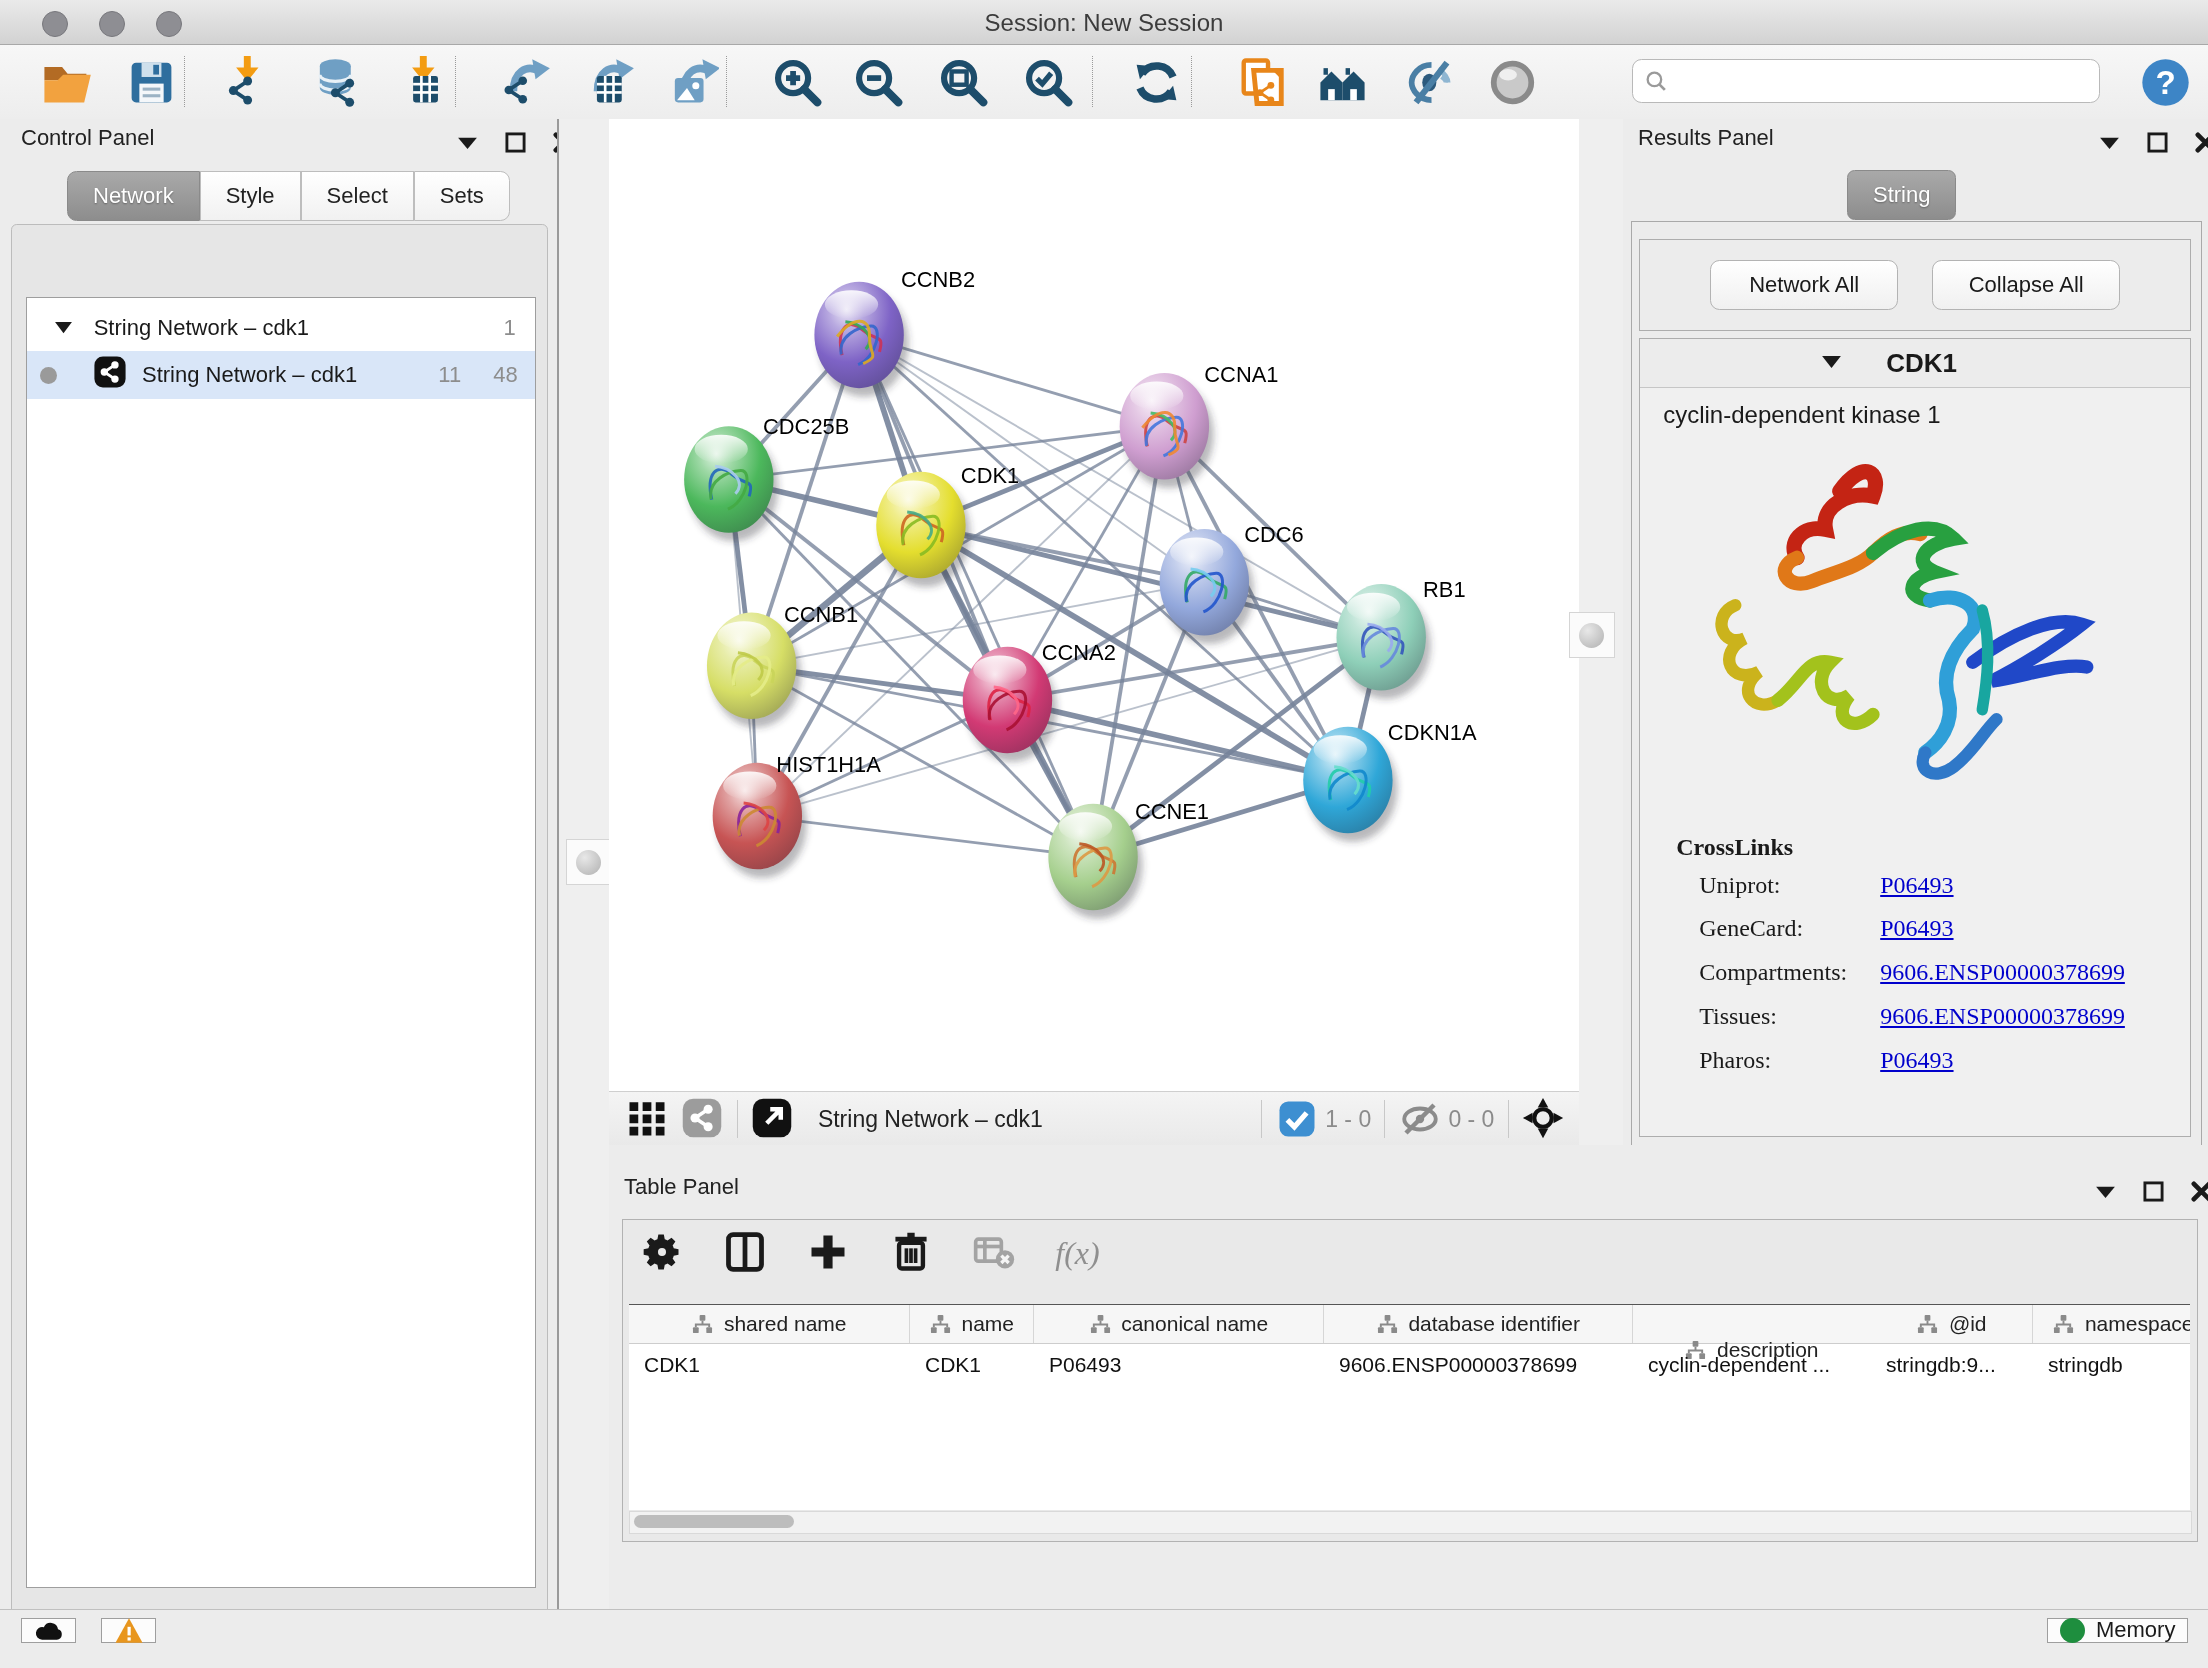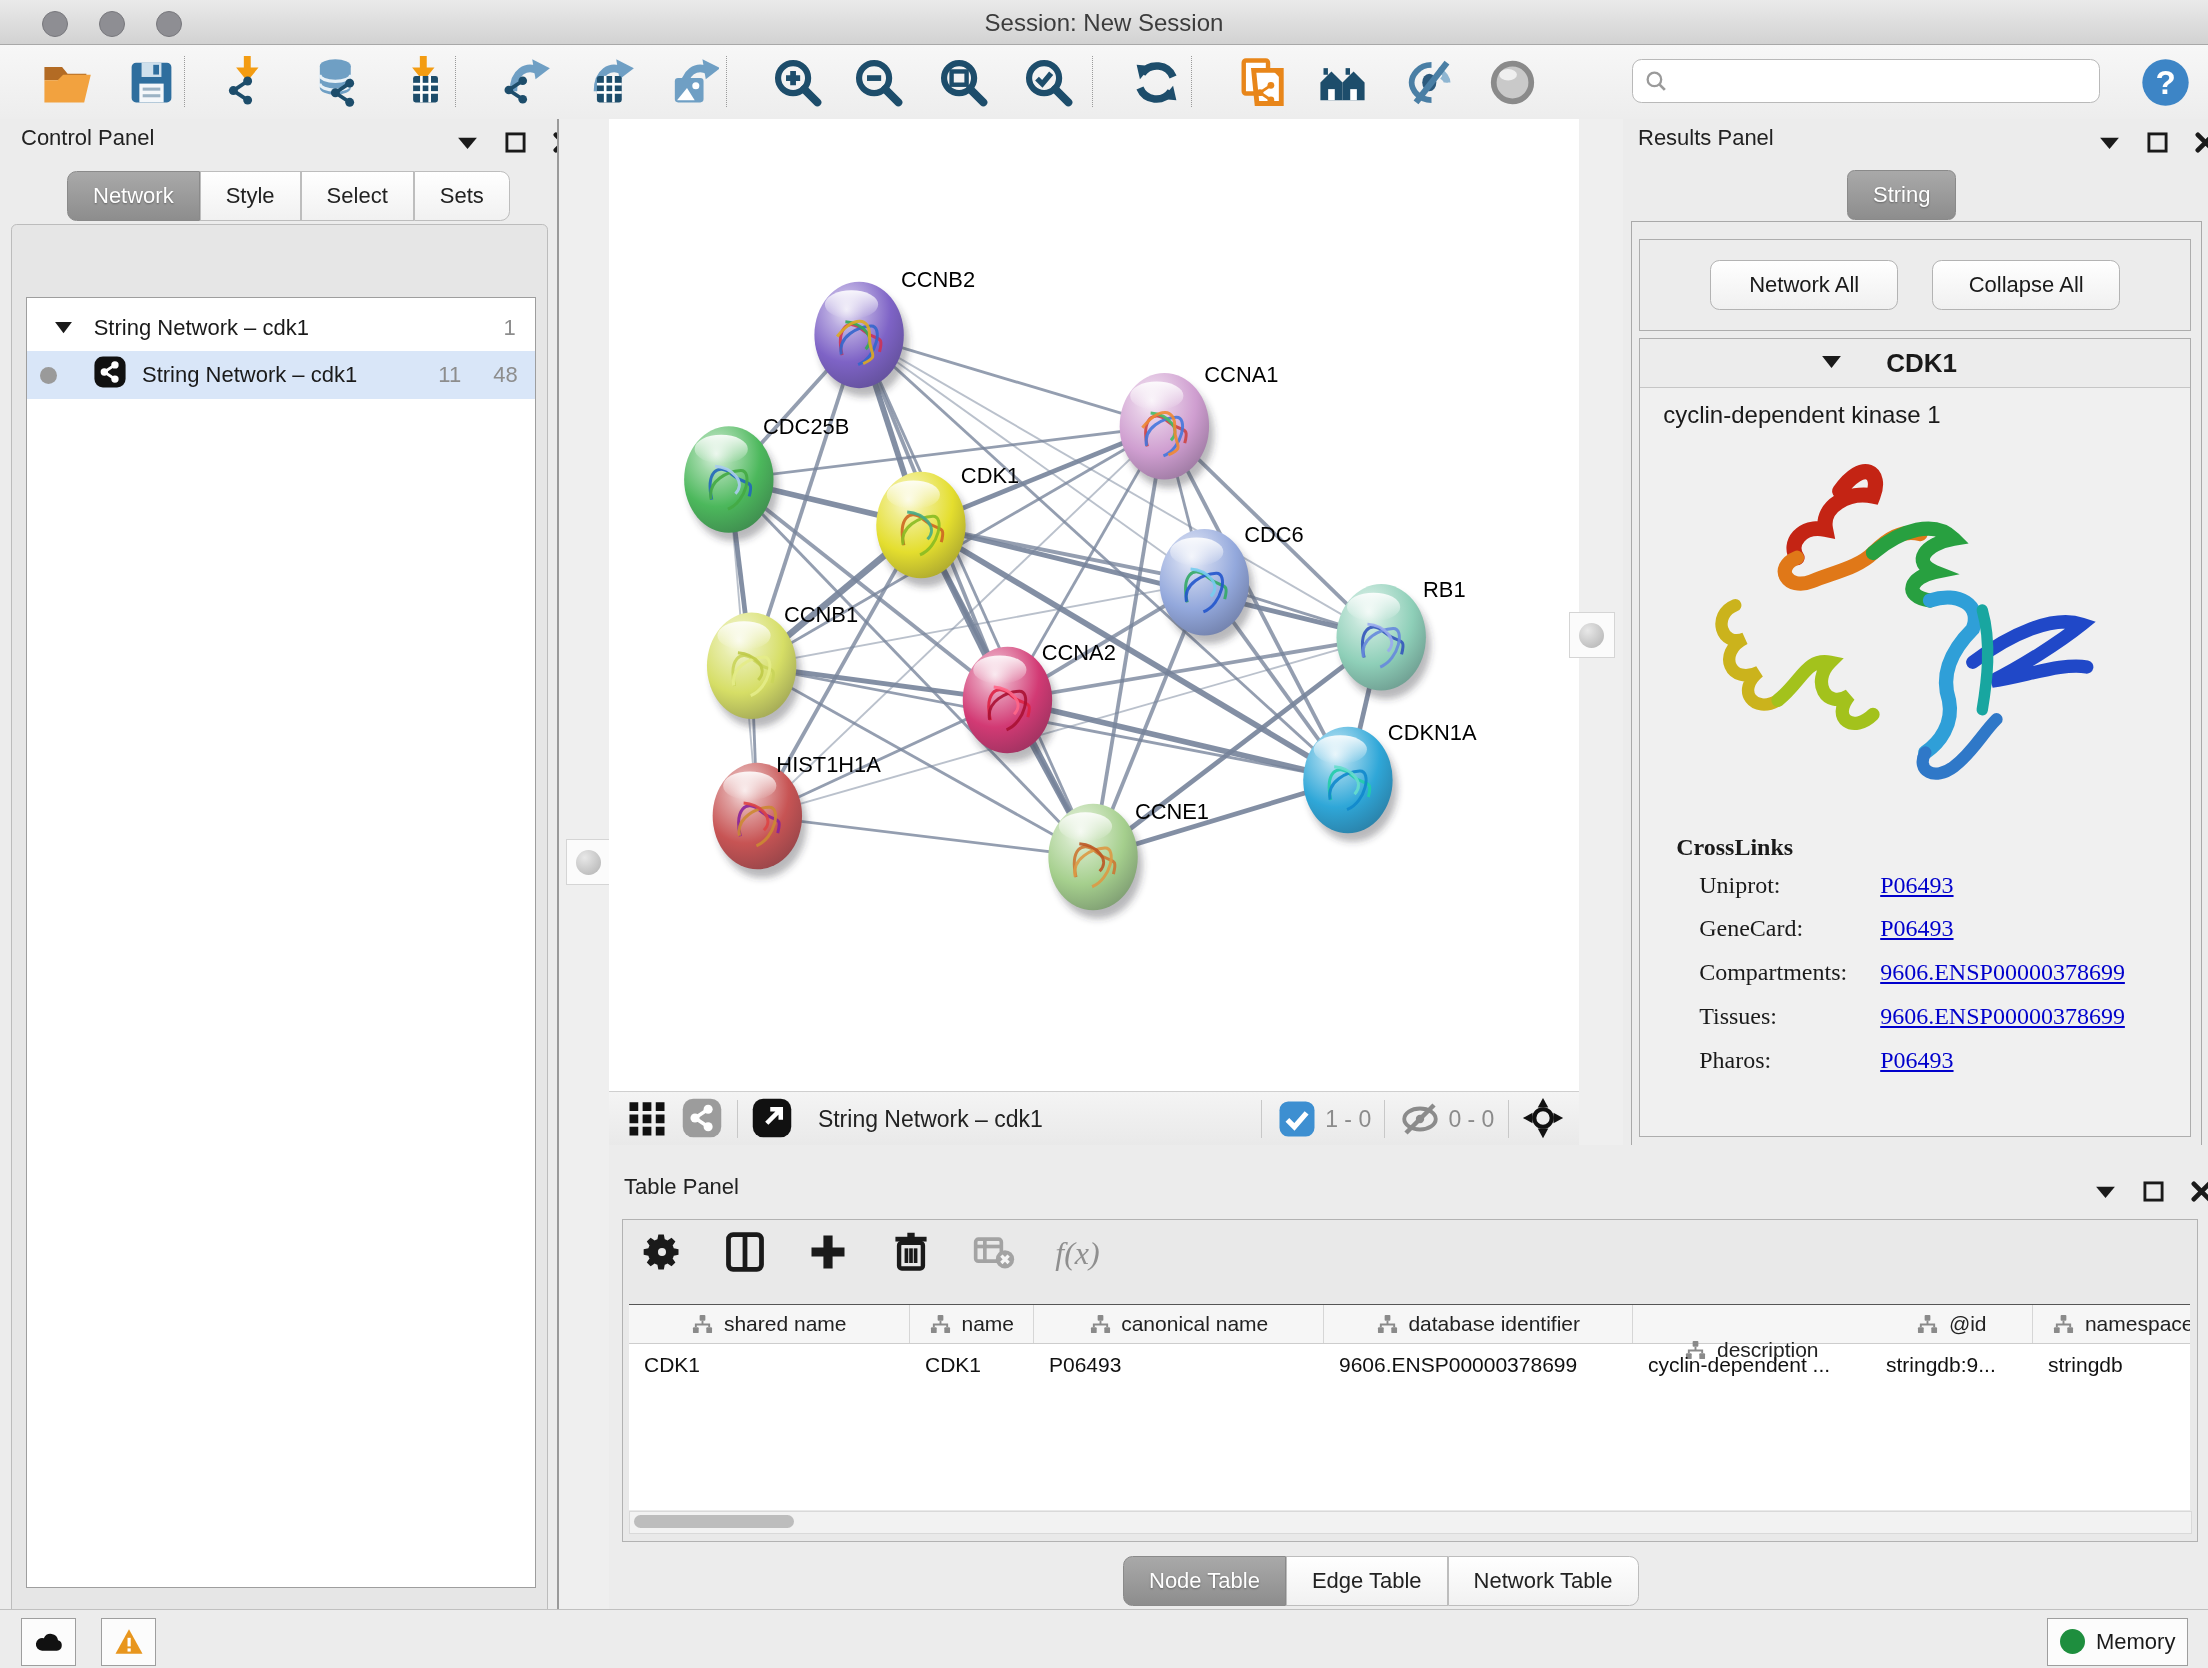--- a/index.html
+++ b/index.html
@@ -60,21 +60,21 @@
   #tp-table{position:absolute;left:5.7px;top:84px;width:1561px;height:205px;background:#fff;border-top:1.9px solid #555;overflow:hidden;}
   .th-row{display:flex;height:38px;background:#f6f6f6;border-bottom:1px solid #cdcdcd;}
   .th{display:flex;align-items:center;justify-content:center;gap:9.5px;font-size:21px;color:#222;border-right:1px solid #d6d6d6;box-sizing:border-box;flex:0 0 auto;}
   .td-row{display:flex;height:42px;}
   .td{display:flex;align-items:center;font-size:21px;color:#111;box-sizing:border-box;padding-left:15px;flex:0 0 auto;}
   #tp-scroll{position:absolute;left:5.7px;top:291px;width:1561px;height:21px;background:#f2f2f2;border:1px solid #d9d9d9;}
   #tp-thumb{position:absolute;left:3.8px;top:2.9px;width:160px;height:13.3px;border-radius:7.6px;background:#bdbdbd;}
   #tp-tabs{position:absolute;left:514px;top:411px;display:flex;}
   
   #statusbar{left:0;top:1609px;width:2208px;height:59px;background:#ececec;border-top:1px solid #c0c0c0;}
-  .sb-btn{position:absolute;top:7.6px;height:48px;background:#fcfcfc;border:1.9px solid #9e9e9e;display:flex;align-items:center;justify-content:center;gap:11.4px;font-size:22px;box-sizing:border-box;}
+  .sb-btn{position:absolute;top:7.6px;height:25px;background:#fcfcfc;border:1.9px solid #9e9e9e;display:flex;align-items:center;justify-content:center;gap:11.4px;font-size:22px;box-sizing:border-box;}
   
   text.nlabel{font-family:"Liberation Sans",sans-serif;font-size:23px;fill:#000;}
 </style>
 </head>
 <body>
 
 <div id="app">
 
   <div id="titlebar" class="abs">
     <div class="traffic" style="left:42px"></div>
@@ -820,25 +820,20 @@
               <div class="td" style="width: 238px;">cyclin-dependent ...</div>
               <div class="td" style="width: 162px;">stringdb:9...</div>
               <div class="td" style="width: 181px;">stringdb</div>
             </div>
           </div>
       </div>
       <div id="tp-scroll">
           <div id="tp-thumb"></div>
         </div>
     </div>
-    <div id="tp-tabs">
-        <div class="tabbtn sel" style="border-radius: 9.5px 0px 0px 9.5px;">Node Table</div>
-        <div class="tabbtn">Edge Table</div>
-        <div class="tabbtn" style="border-radius: 0px 9.5px 9.5px 0px;">Network Table</div>
-      </div>
   </div>
 
   <div id="statusbar" class="abs">
     <div class="sb-btn" style="left:21px;width:55px">
       <svg width="32" height="23" viewBox="0 0 28 20">
           <path d="M8 18 a5.5 5.5 0 1 1 1.5-10.8 a6.5 6.5 0 0 1 12.4 1.8 a4.6 4.6 0 0 1-1 9 z" fill="#111"></path>
         </svg>
     </div>
     <div class="sb-btn" style="left:101px;width:55px">
       <svg width="30" height="27" viewBox="0 0 24 22">

